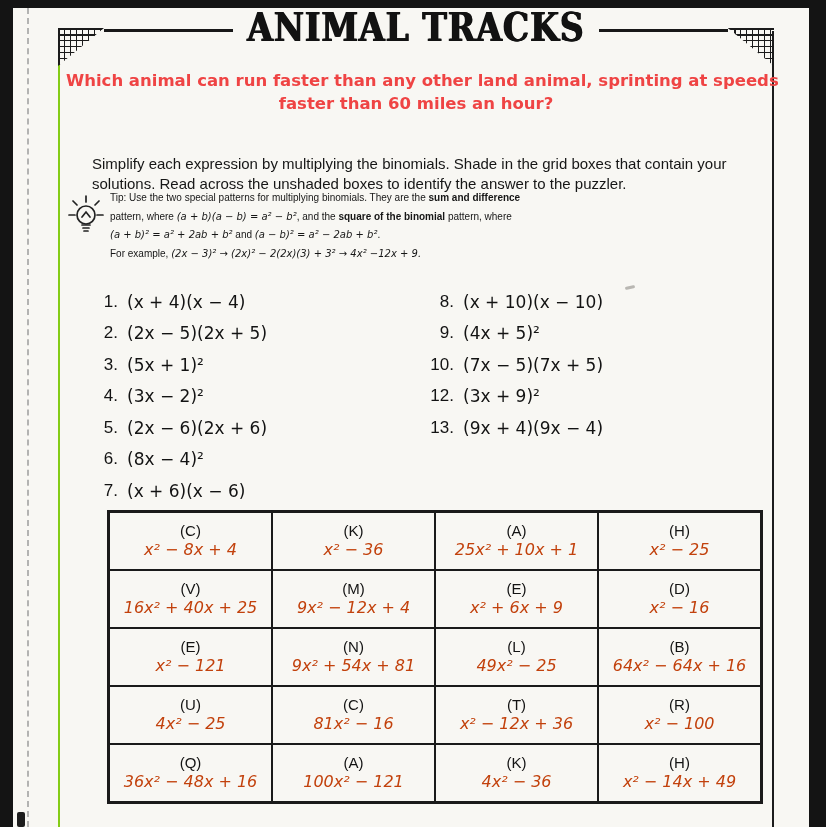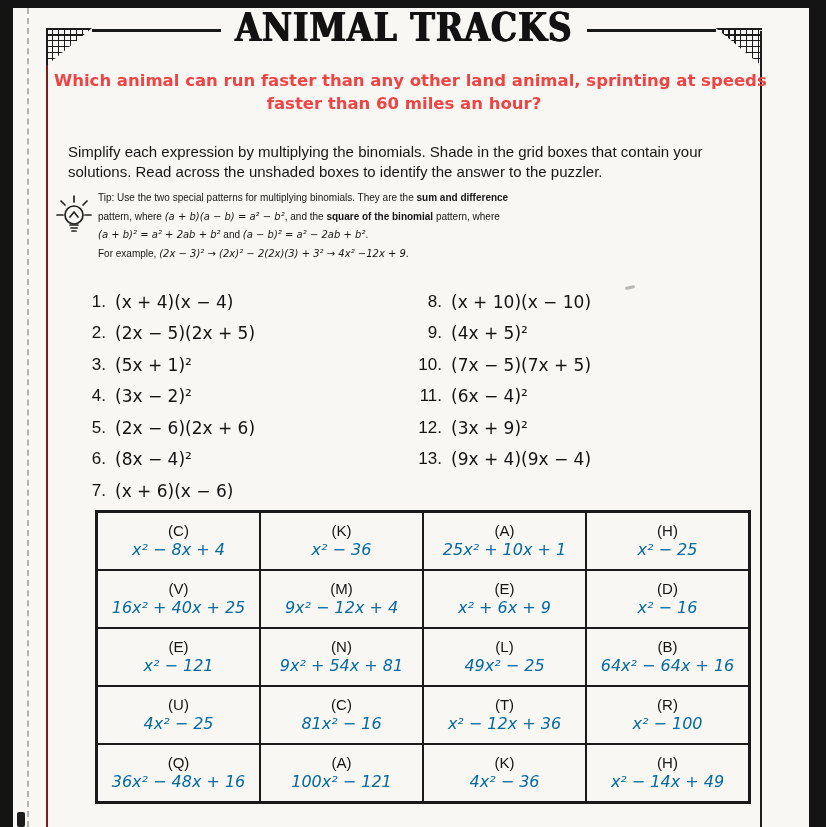--- a/index.html
+++ b/index.html
@@ -17,22 +17,22 @@
   }
   .scan-blob {
     position:absolute; left:4px; bottom:0; width:8px; height:15px;
     background:#1d1d1d; border-radius:2px;
   }
   .scan-smudge {
     position:absolute; left:612px; top:278px; width:10px; height:3px;
     background:#b9b7b2; border-radius:2px; transform:rotate(-12deg);
   }
   .main-box {
-    position:absolute; left:33px; top:23px; width:712px; height:796px;
-    border-left:2px solid #7f1d1d; border-right:2px solid #1c1c1c;
+    position:absolute; left:45px; top:23px; width:712px; height:796px;
+    border-left:2px solid #84cc16; border-right:2px solid #1c1c1c;
   }
   
   .box-top {
     position:absolute; top:-3px; left:-2px; right:-2px;
     display:flex; align-items:flex-start;
   }
   .hatch {
     width:46px; height:38px; flex:none;
     background:
       repeating-linear-gradient(to right,  #1b1b1b 0 1.5px, transparent 1.5px 6px),
@@ -49,21 +49,21 @@
     white-space:nowrap;
   }
   
   .question {
     position:absolute; top:38px; left:6px; right:6px; text-align:center;
     font-family:"DejaVu Sans", sans-serif; font-weight:bold;
     font-size:16.5px; line-height:23px; color:#ef4444; white-space:nowrap;
   }
   
   .instructions {
-    position:absolute; top:111px; left:20px; width:664px; margin:0;
+    position:absolute; top:111px; left:20px; width:664px; margin:12px;
     font-size:15px; line-height:19.5px; color:#161616;
   }
   
   .tip { position:absolute; top:158px; left:6px; right:8px; }
   .tip-icon { position:absolute; left:2px; top:4px; width:36px; height:42px; }
   .tip-text { margin-left:44px; font-size:10px; line-height:18.5px; color:#161616; }
   .tip-line { white-space:nowrap; }
   .tip-line .b { font-weight:bold; }
   .tip-line .i { font-style:italic; font-family:"DejaVu Sans", sans-serif; }
   
@@ -79,21 +79,21 @@
     position:absolute; left:47px; top:479px;
     border-collapse:collapse; border:3px solid #1a1a1a;
   }
   .answer-grid td {
     width:157px; height:56px; border:2.5px solid #1a1a1a;
     text-align:center; vertical-align:middle; padding:0 2px;
   }
   .cell-letter { font-size:15px; line-height:18px; color:#131313; }
   .cell-expr {
     font-size:16px; line-height:20px; font-style:italic;
-    font-family:"DejaVu Sans", sans-serif; color:#0369a1; white-space:nowrap;
+    font-family:"DejaVu Sans", sans-serif; color:#c2410c; white-space:nowrap;
   }
 </style>
 </head>
 <body>
 
 <div class="screen">
   <div class="page">
     <div class="fold-line"></div>
     <div class="scan-blob"></div>
     <div class="scan-smudge"></div>
@@ -176,24 +176,20 @@
             </div>
             <div class="prob">
               <span class="pnum">9.</span>
               <span class="pexpr">(4x + 5)²</span>
             </div>
             <div class="prob">
               <span class="pnum">10.</span>
               <span class="pexpr">(7x − 5)(7x + 5)</span>
             </div>
             <div class="prob">
-              <span class="pnum">11.</span>
-              <span class="pexpr">(6x − 4)²</span>
-            </div>
-            <div class="prob">
               <span class="pnum">12.</span>
               <span class="pexpr">(3x + 9)²</span>
             </div>
             <div class="prob">
               <span class="pnum">13.</span>
               <span class="pexpr">(9x + 4)(9x − 4)</span>
             </div>
           </div>
       </div>
 

